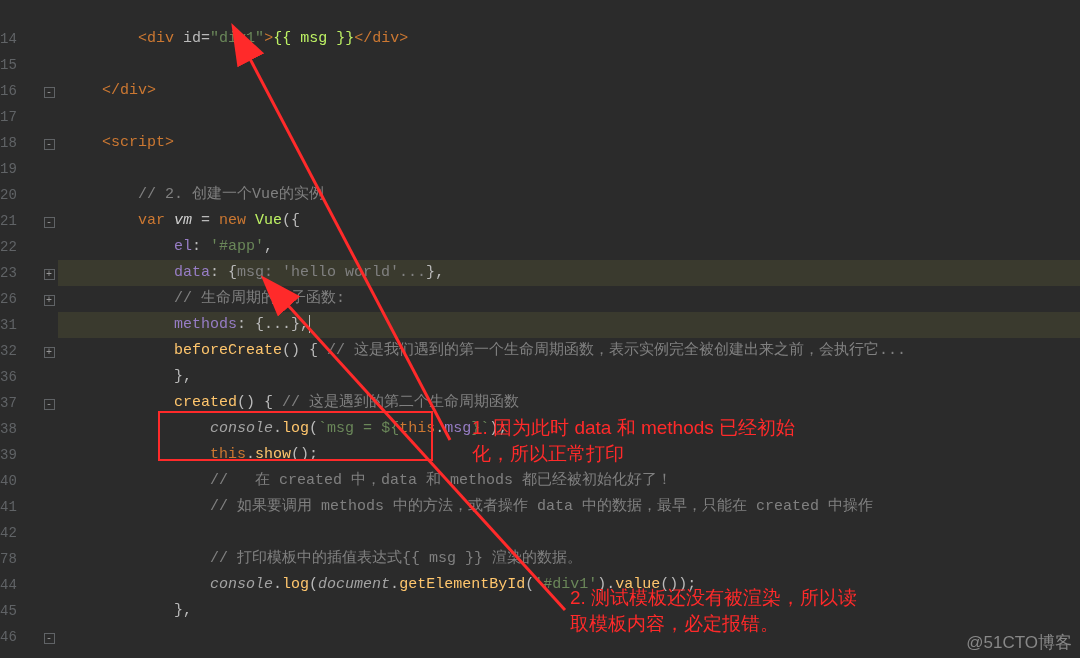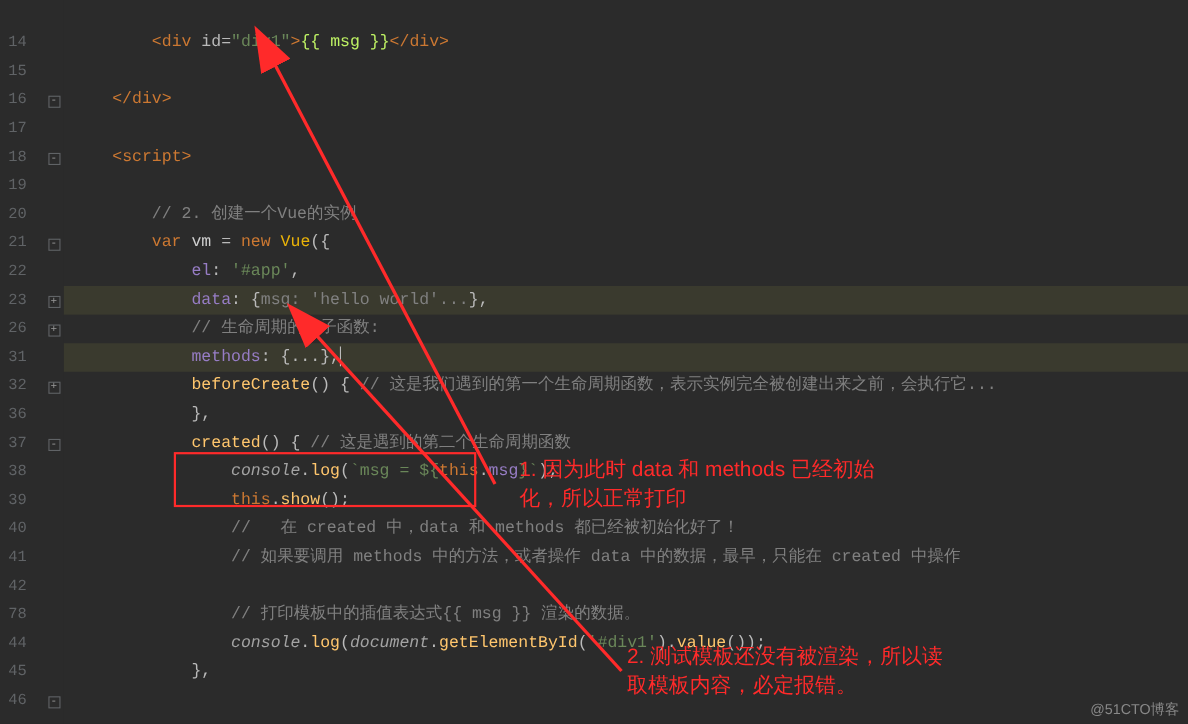--- a/index.html
+++ b/index.html
@@ -11,21 +11,21 @@
   width:1080px;
   height:658px;
   overflow:hidden;
   position:relative;
 }
 .editor{display:flex;height:100%}
 .gutter{
   width:40px;
   background:#2b2b2b;
   color:#606366;
-  text-align:center;
+  text-align:left;
   padding-right:8px;
   user-select:none;
   font-size:14px;
 }
 .gutter div{height:26px;line-height:26px}
 .foldcol{
   width:18px;
   background:#2b2b2b;
   font-size:14px;
 }
@@ -36,22 +36,22 @@
   cursor:pointer;
 }
 .code{flex:1;position:relative}
 .line{height:26px;line-height:26px;white-space:pre;padding-left:8px}
 .hl{background:#3a3a2e}
 .tag{color:#CC7832}
 .attr-name{color:#BABABA}
 .attr-val{color:#6A8759}
 .delim{color:#BABABA}
 .kw{color:#CC7832}
-.varname{color:#cfcfcf;}
-.type{color:#eab308}
+.varname{color:#cfcfcf;font-style:italic}
+.type{color:#bef264}
 .prop{color:#977dc5}
 .str{color:#6A8759}
 .comment{color:#808080}
 .obj{color:#BABABA}
 .method{color:#FFC66D}
 .this{color:#CC7832}
 .dot{color:#BABABA}
 .whitef{color:#a3a3a3;font-style:italic}
 .yellowish{color:#FFC66D;}
 .bold-white{color:#bef264;font-weight:normal}
@@ -69,21 +69,21 @@
   line-height:26px;
   pointer-events:none;
 }
 svg.arrows{
   position:absolute;inset:0;pointer-events:none;
 }
 .watermark{
   position:absolute;
   right:8px;bottom:4px;
   color:#888;
-  font-size:13px;
+  font-size:17px;
   font-family:'Microsoft YaHei',sans-serif;
 }
 .cursor{
   display:inline-block;width:1px;height:18px;background:#bbb;vertical-align:middle;
 }
 </style>
 </head>
 <body>
 
 <div class="editor">

